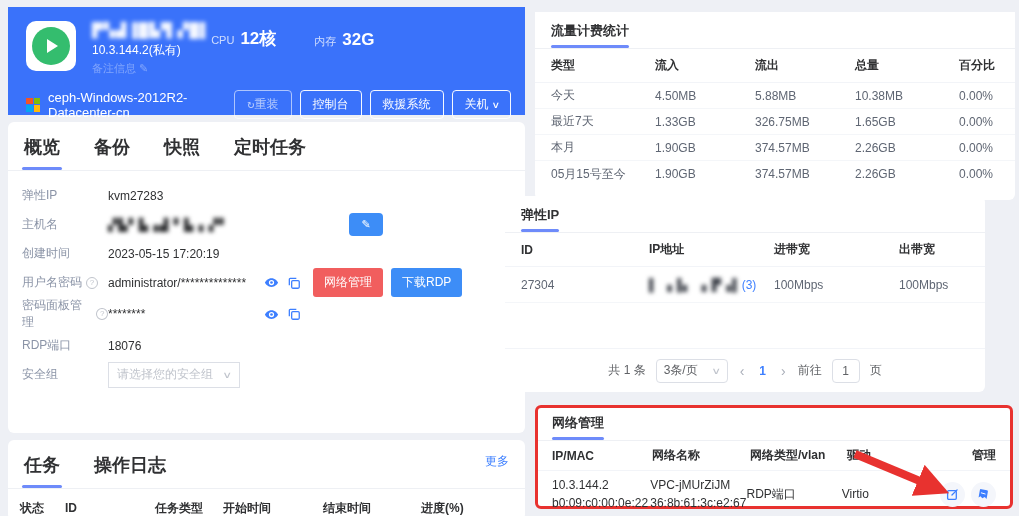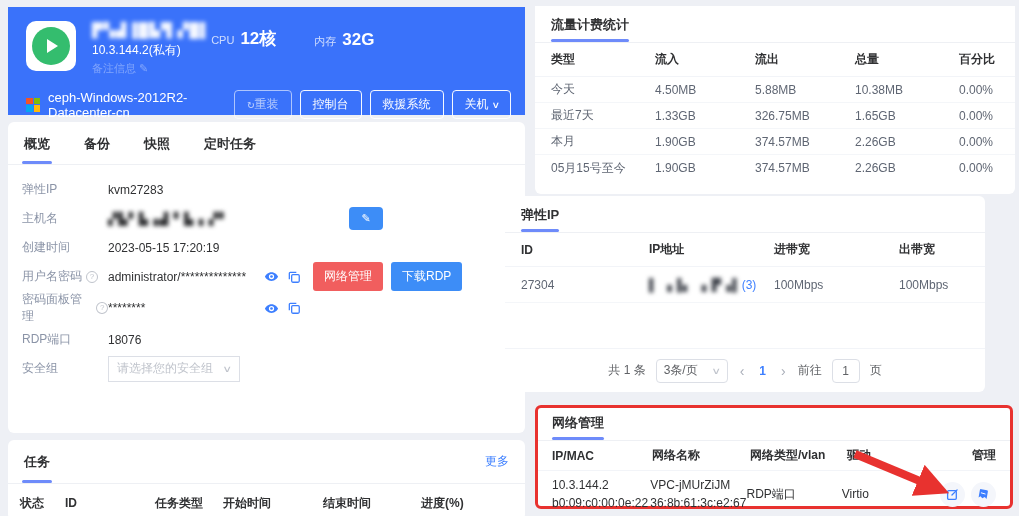--- a/index.html
+++ b/index.html
@@ -34,21 +34,21 @@
   .wl1{background:#f35325}.wl2{background:#81bc06}.wl3{background:#05a6f0}.wl4{background:#ffba08}
   .vm-image { font-size:13px; }
   .vm-actions { margin-left:auto; display:flex; gap:8px; }
   .ghost-btn { border:1px solid rgba(255,255,255,.95); border-radius:4px; background:transparent; color:#fff; font-size:12px; padding:5px 12px; cursor:pointer; font-family:Liberation Mono, monospace; white-space:nowrap; }
   .ghost-btn.dim { opacity:.62; }
   .caret { font-size:9px; margin-left:4px; display:inline-block; transform:scaleX(1.4); }
 
   
   .overview { left:8px; top:122px; width:517px; height:311px; }
   .tabbar { display:flex; gap:30px; padding:0 14px; border-bottom:1px solid #eef0f4; }
-  .tab { font-size:13px; font-weight:bold; color:#303133; padding:13px 2px 11px; position:relative; cursor:pointer; }
+  .tab { font-size:18px; font-weight:bold; color:#303133; padding:13px 2px 11px; position:relative; cursor:pointer; }
   .tab.inactive { font-weight:bold; color:#303133; }
   .tab.active::after { content:""; position:absolute; left:0; right:0; bottom:0; height:3px; border-radius:2px; background:#6e8bfa; }
   .fields { padding:10px 0 0; }
   .field { display:flex; align-items:center; min-height:29px; padding:0 14px; }
   .f-label { width:86px; color:#8b94a7; flex:none; display:flex; align-items:center; gap:4px; }
   .f-value { color:#303133; }
   .info-dot { width:12px; height:12px; border:1px solid #c0c4cc; border-radius:50%; color:#c0c4cc; font-size:8px; line-height:10px; text-align:center; display:inline-block; }
   .mini-edit-btn { margin-left:120px; background:#3d8df7; color:#fff; border:none; border-radius:4px; width:34px; height:23px; font-size:11px; cursor:pointer; }
   .cred-val { width:152px; }
   .icon-btn { background:none; border:none; cursor:pointer; padding:0 4px; display:flex; align-items:center; }
@@ -66,21 +66,21 @@
 
   
   .sec-title-wrap { padding:10px 16px 0; border-bottom:1px solid #eef0f4; }
   .sec-title { display:inline-block; font-size:13px; font-weight:bold; color:#303133; padding-bottom:8px; position:relative; }
   .sec-title::after { content:""; position:absolute; left:0; right:0; bottom:0; height:3px; border-radius:2px; background:#6e8bfa; }
   .t-row { display:flex; align-items:center; padding:0 16px; }
   .t-head { height:34px; font-weight:bold; color:#303133; border-bottom:1px solid #f2f4f8; }
   .t-body { color:#5f6673; border-bottom:1px solid #f4f6f9; }
 
   
-  .traffic { left:535px; top:6px; width:480px; height:188px; border-radius:0 0 6px 6px; }
+  .traffic { left:535px; top:12px; width:480px; height:188px; border-radius:0 0 6px 6px; }
   .tc0{width:104px}.tc1{width:100px}.tc2{width:100px}.tc3{width:104px}.tc4{flex:1}
   .traffic .t-body { height:26px; }
 
   
   .eip { left:505px; top:196px; width:480px; height:196px; display:flex; flex-direction:column; }
   .ec0{width:128px}.ec1{width:125px}.ec2{width:125px}.ec3{flex:1}
   .eip-row { height:36px; }
   .link { color:#3d7fff; cursor:pointer; }
   .pager { margin-top:auto; border-top:1px solid #f2f4f8; height:44px; display:flex; align-items:center; justify-content:center; gap:10px; color:#606266; }
   .page-size { width:72px; height:24px; border:1px solid #dcdfe6; border-radius:4px; display:flex; align-items:center; justify-content:space-between; padding:0 7px; color:#606266; cursor:pointer; }
@@ -214,20 +214,21 @@
         <span>请选择您的安全组</span>
         <span class="select-caret">∨</span>
       </div>
     </div>
   </div>
 </div>
 
 <div class="panel tasks">
   <div class="tabbar">
     <div class="tab active">任务</div>
+    <div class="tab inactive">操作日志</div>
     <div class="more-link">更多</div>
   </div>
   <div class="task-head">
     <span class="kc0">状态</span>
     <span class="kc1">ID</span>
     <span class="kc2">任务类型</span>
     <span class="kc3">开始时间</span>
     <span class="kc4">结束时间</span>
     <span class="kc5">进度(%)</span>
   </div>

